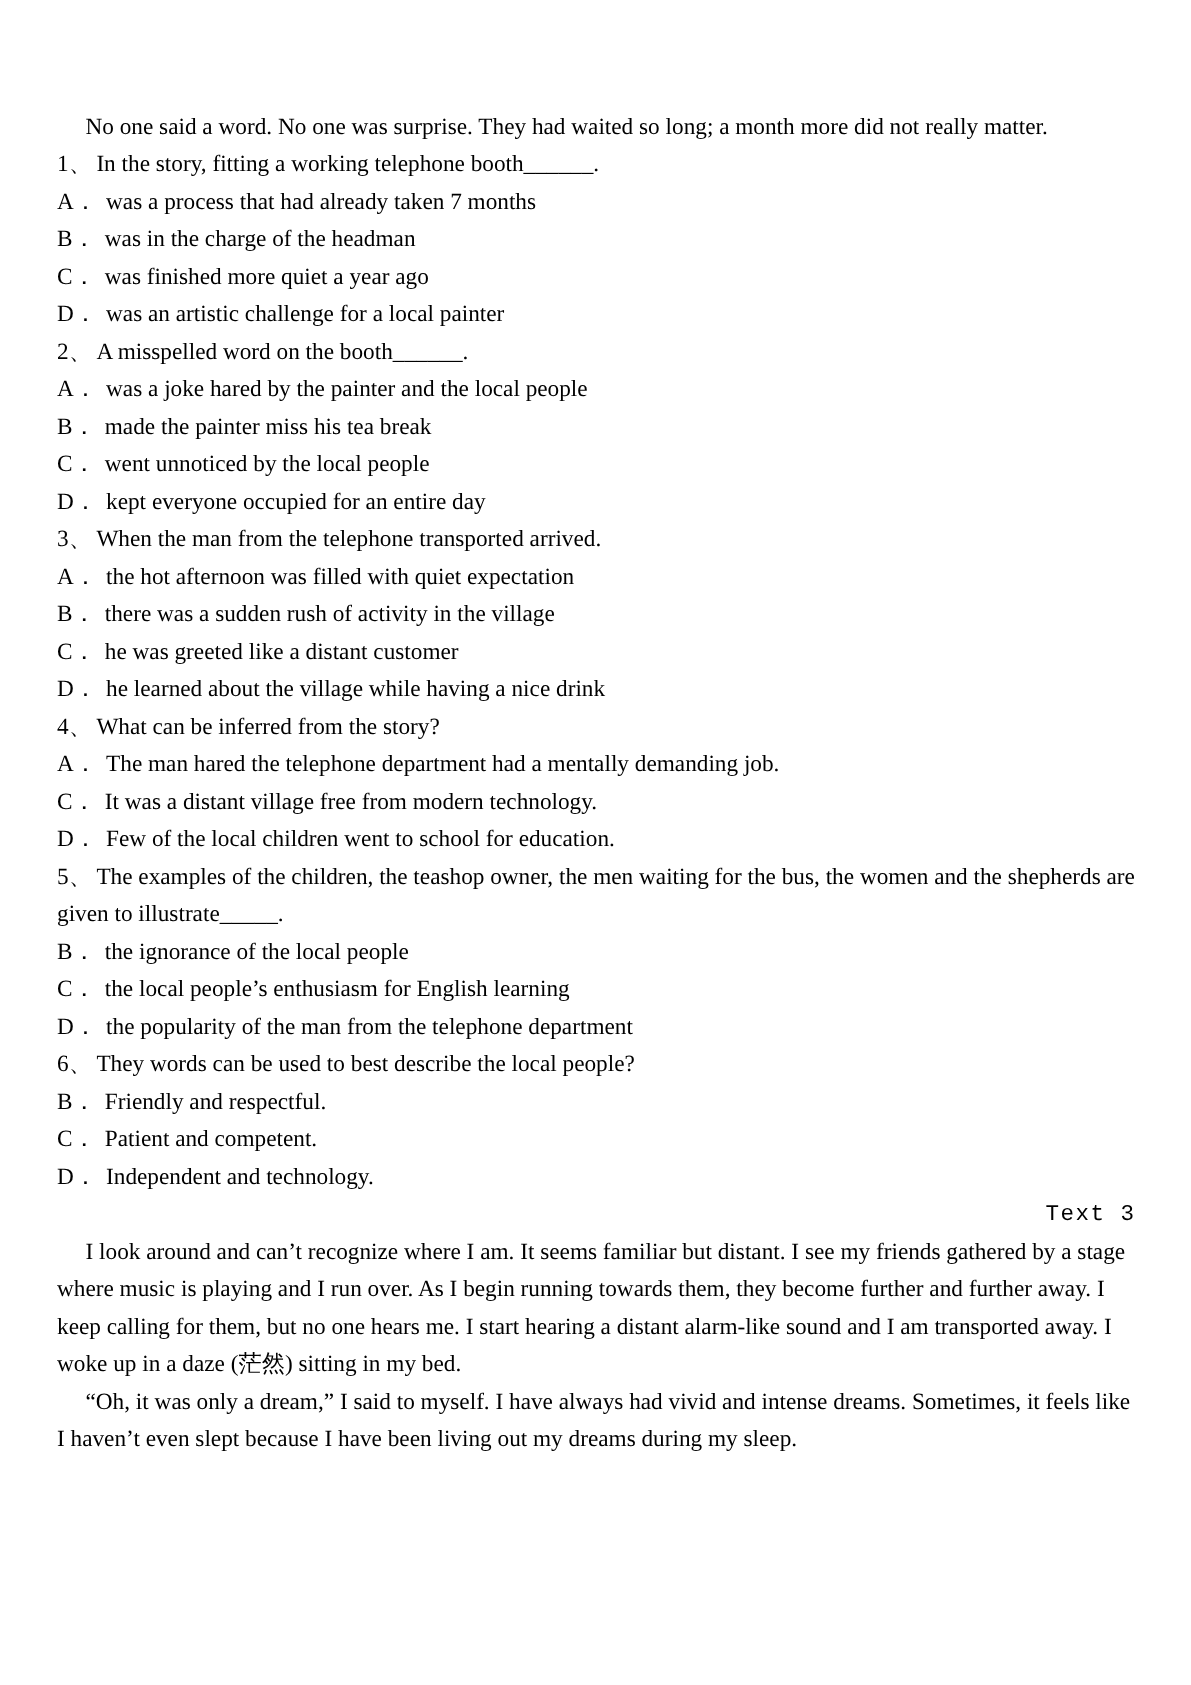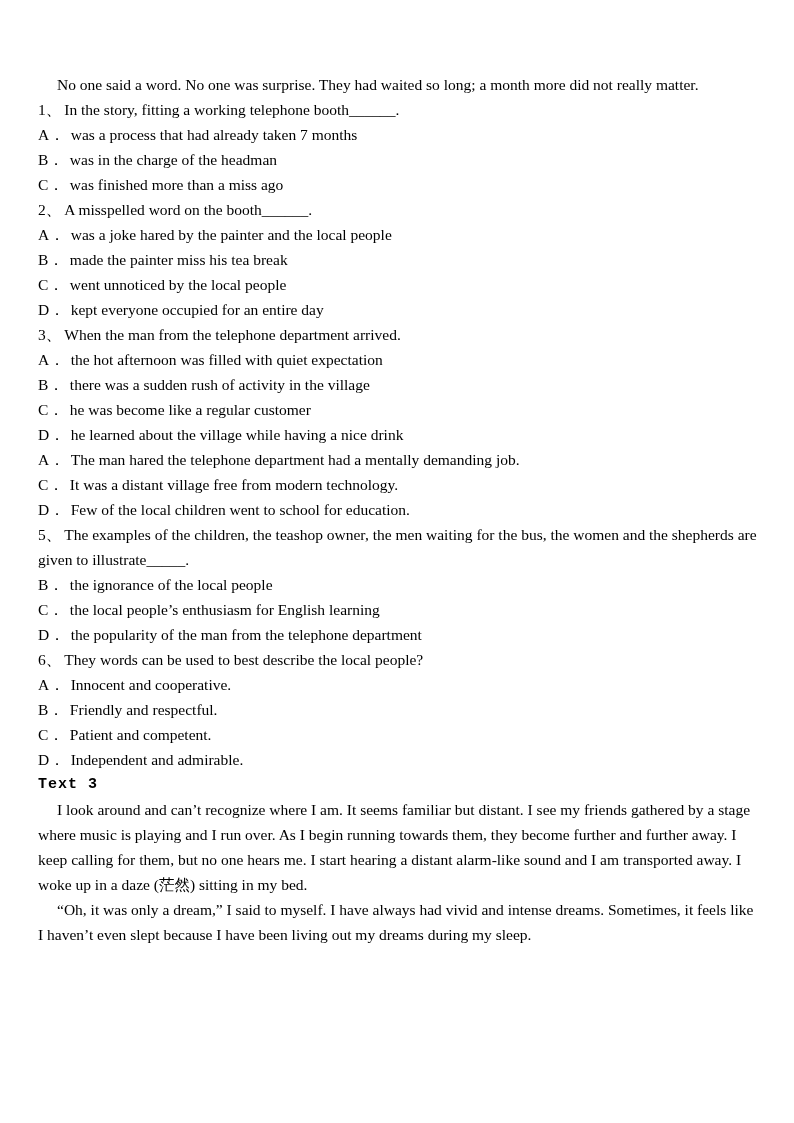--- a/index.html
+++ b/index.html
@@ -17,77 +17,78 @@
     width: 794px;
     height: 1123px;
     padding: 72px 37px 0 38px;
     background: #ffffff;
   }
   .line { margin: 0; }
   .para-indent { text-indent: 19px; }
   .q-num { margin-right: 3px; }
   .opt-label { margin-right: 6px; }
   .section-heading {
-    text-align: left;
+    text-align: right;
     font-family: "Liberation Mono", "DejaVu Sans Mono", monospace;
-    font-weight: bold;
+    font-weight: normal;
     font-size: 15px;
     line-height: 25px;
     letter-spacing: 1px;
   }
 </style>
 </head>
 <body>
 
 <div class="page">
 
   <p class="line para-indent">No one said a word. No one was surprise. They had waited so long; a month more did not really matter.</p>
 
   <div class="question">
     <p class="line"><span class="q-num">1、</span><span>In the story, fitting a working telephone booth______.</span></p>
     <p class="line"><span class="opt-label">A．</span><span>was a process that had already taken 7 months</span></p>
     <p class="line"><span class="opt-label">B．</span><span>was in the charge of the headman</span></p>
-    <p class="line"><span class="opt-label">C．</span><span>was finished more than a miss ago</span></p>
+    <p class="line"><span class="opt-label">C．</span><span>was finished more quiet a year ago</span></p>
+    <p class="line"><span class="opt-label">D．</span><span>was an artistic challenge for a local painter</span></p>
   </div>
 
   <div class="question">
     <p class="line"><span class="q-num">2、</span><span>A misspelled word on the booth______.</span></p>
     <p class="line"><span class="opt-label">A．</span><span>was a joke hared by the painter and the local people</span></p>
     <p class="line"><span class="opt-label">B．</span><span>made the painter miss his tea break</span></p>
     <p class="line"><span class="opt-label">C．</span><span>went unnoticed by the local people</span></p>
     <p class="line"><span class="opt-label">D．</span><span>kept everyone occupied for an entire day</span></p>
   </div>
 
   <div class="question">
-    <p class="line"><span class="q-num">3、</span><span>When the man from the telephone department arrived.</span></p>
+    <p class="line"><span class="q-num">3、</span><span>When the man from the telephone transported arrived.</span></p>
     <p class="line"><span class="opt-label">A．</span><span>the hot afternoon was filled with quiet expectation</span></p>
     <p class="line"><span class="opt-label">B．</span><span>there was a sudden rush of activity in the village</span></p>
-    <p class="line"><span class="opt-label">C．</span><span>he was become like a regular customer</span></p>
+    <p class="line"><span class="opt-label">C．</span><span>he was greeted like a distant customer</span></p>
     <p class="line"><span class="opt-label">D．</span><span>he learned about the village while having a nice drink</span></p>
   </div>
 
   <div class="question">
+    <p class="line"><span class="q-num">4、</span><span>What can be inferred from the story?</span></p>
     <p class="line"><span class="opt-label">A．</span><span>The man hared the telephone department had a mentally demanding job.</span></p>
     <p class="line"><span class="opt-label">C．</span><span>It was a distant village free from modern technology.</span></p>
     <p class="line"><span class="opt-label">D．</span><span>Few of the local children went to school for education.</span></p>
   </div>
 
   <div class="question">
     <p class="line"><span class="q-num">5、</span><span>The examples of the children, the teashop owner, the men waiting for the bus, the women and the shepherds are given to illustrate_____.</span></p>
     <p class="line"><span class="opt-label">B．</span><span>the ignorance of the local people</span></p>
     <p class="line"><span class="opt-label">C．</span><span>the local people’s enthusiasm for English learning</span></p>
     <p class="line"><span class="opt-label">D．</span><span>the popularity of the man from the telephone department</span></p>
   </div>
 
   <div class="question">
     <p class="line"><span class="q-num">6、</span><span>They words can be used to best describe the local people?</span></p>
-    <p class="line"><span class="opt-label">A．</span><span>Innocent and cooperative.</span></p>
     <p class="line"><span class="opt-label">B．</span><span>Friendly and respectful.</span></p>
     <p class="line"><span class="opt-label">C．</span><span>Patient and competent.</span></p>
-    <p class="line"><span class="opt-label">D．</span><span>Independent and admirable.</span></p>
+    <p class="line"><span class="opt-label">D．</span><span>Independent and technology.</span></p>
   </div>
 
   <h3 class="section-heading">Text 3</h3>
 
   <p class="line para-indent">I look around and can’t recognize where I am. It seems familiar but distant. I see my friends gathered by a stage where music is playing and I run over. As I begin running towards them, they become further and further away. I keep calling for them, but no one hears me. I start hearing a distant alarm-like sound and I am transported away. I woke up in a daze (茫然) sitting in my bed.</p>
   <p class="line para-indent">“Oh, it was only a dream,” I said to myself. I have always had vivid and intense dreams. Sometimes, it feels like I haven’t even slept because I have been living out my dreams during my sleep.</p>
 
 </div>
 
 </body></html>

